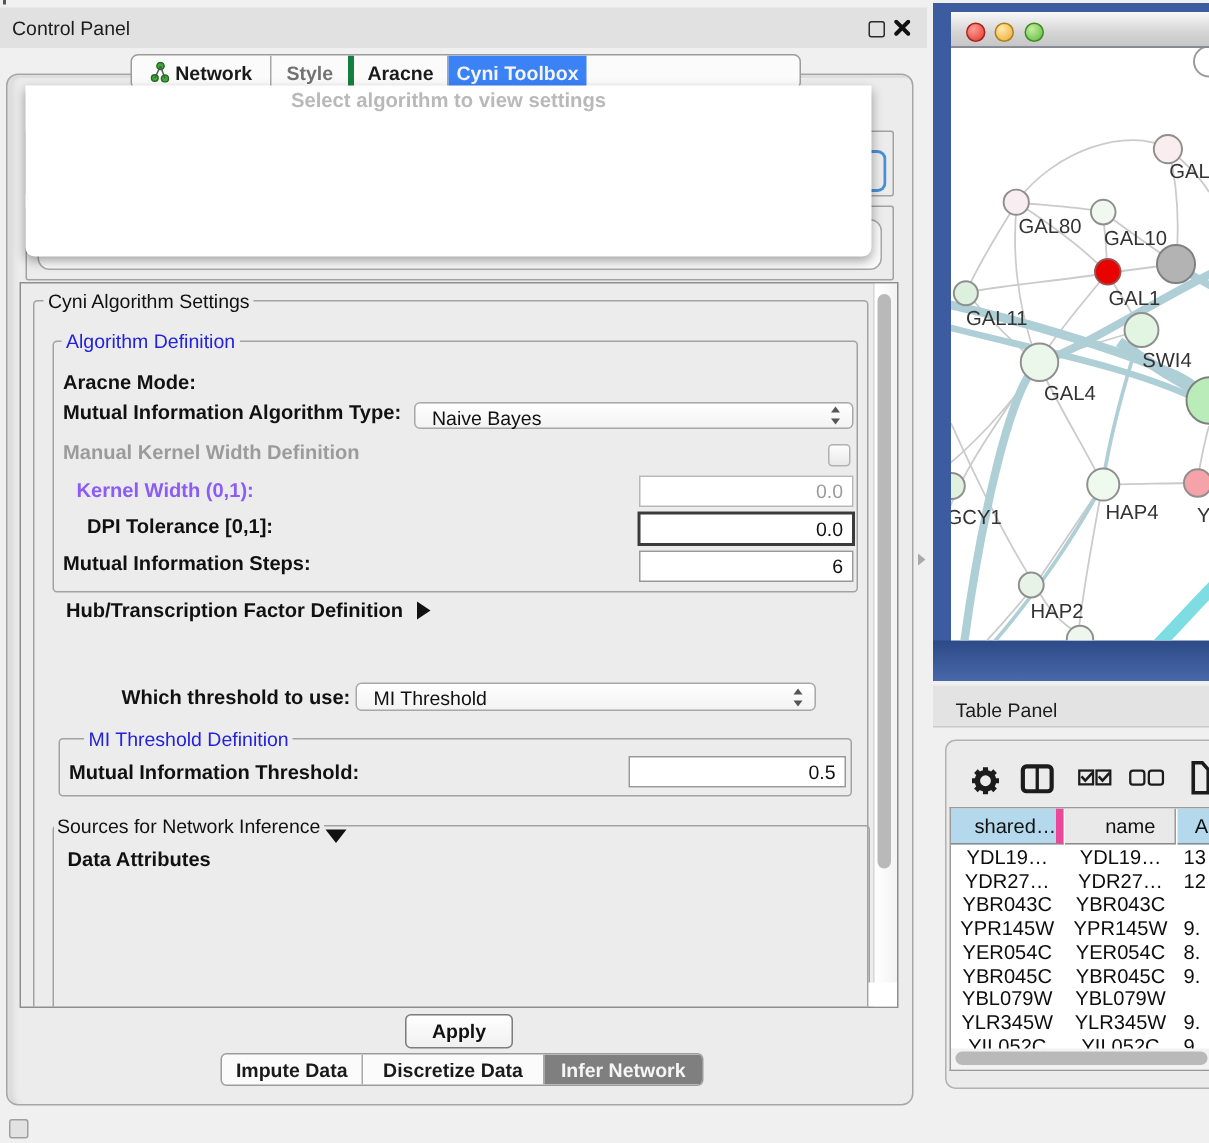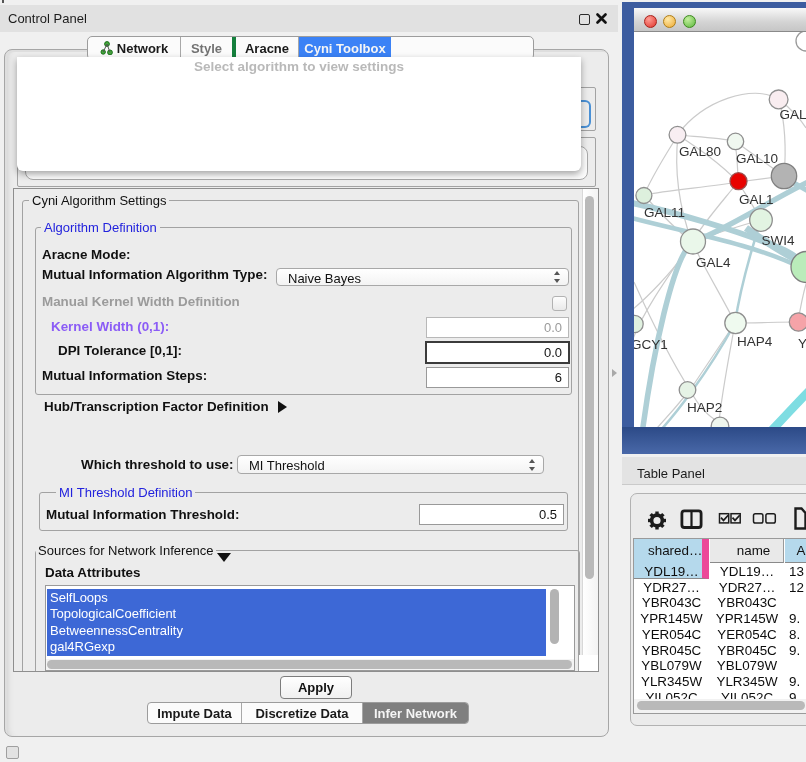--- a/index.html
+++ b/index.html
@@ -94,35 +94,29 @@
   <div class="tf" style="left:405px;top:315px;width:143px;height:19px;">
       <span>0.5</span>
     </div>
 
   <div class="grp" style="left:21px;top:361px;width:543px;height:130px;">
     <span class="gt" style="left:0px;padding:0 2px;color:#111;">Sources for Network Inference</span>
   </div>
   <div class="abs" style="left:203px;top:364px;width:0;height:0;border-left:7px solid transparent;border-right:7px solid transparent;border-top:9px solid #111;"></div>
   <div class="lbl" style="left:31px;top:376px;">Data Attributes</div>
 
-  <div class="abs" style="left:31px;top:396px;width:528px;height:84px;border:1px solid #9a9a9a;background:#ffffff;">
-    <div class="abs" style="left:1px;top:2.5px;width:499px;height:67px;background:#3d68d6;color:#fff;font-size:13px;line-height:16.6px;padding:1px 0 0 3px;box-sizing:border-box;">SelfLoops<br>TopologicalCoefficient<br>BetweennessCentrality<br>gal4RGexp</div>
-    <div class="abs" style="left:504px;top:3px;width:9px;height:55px;background:#b3b3b3;border-radius:5px;"></div>
-    <div class="abs" style="left:0;bottom:0;width:528px;height:11px;background:#f4f4f4;"></div>
-    <div class="abs" style="left:1px;bottom:1.5px;width:525px;height:8.5px;background:#b9b9b9;border-radius:5px;"></div>
-  </div>
 
   <div class="abs" style="left:568px;top:0;width:16px;height:482px;background:linear-gradient(90deg,#ffffff,#f2f2f2);border-left:1px solid #d8d8d8;"></div>
   <div class="abs" style="left:571px;top:7px;width:9px;height:383px;background:#b9b9b9;border-radius:5px;"></div>
   <div class="abs" style="left:565px;top:466px;width:19px;height:16px;background:#ffffff;"></div>
 </div>
 
 <div class="abs" style="left:612px;top:369px;width:0;height:0;border-top:4px solid transparent;border-bottom:4px solid transparent;border-left:5px solid #a9a9a9;"></div>
 
-<div class="abs" style="left:280px;top:676px;width:70px;height:21px;border:1px solid #7d7d7d;border-radius:4px;background:linear-gradient(#ffffff,#f0f0f0);font-size:13px;font-weight:bold;color:#111;text-align:center;line-height:21px;">Apply</div>
+<div class="abs" style="left:270px;top:676px;width:70px;height:21px;border:1px solid #7d7d7d;border-radius:4px;background:linear-gradient(#ffffff,#f0f0f0);font-size:13px;font-weight:bold;color:#111;text-align:center;line-height:21px;">Apply</div>
 
 <div class="abs" style="left:147px;top:702px;width:320px;height:20px;border:1px solid #9c9c9c;border-radius:4px;background:#fbfbfb;overflow:hidden;display:flex;">
   <div style="width:93px;border-right:1px solid #a8a8a8;display:flex;align-items:center;justify-content:center;font-size:13px;font-weight:bold;color:#1a1a1a;">Impute Data</div>
   <div style="width:120px;border-right:1px solid #a8a8a8;display:flex;align-items:center;justify-content:center;font-size:13px;font-weight:bold;color:#1a1a1a;">Discretize Data</div>
   <div style="flex:1;background:#7f7f7f;display:flex;align-items:center;justify-content:center;font-size:13px;font-weight:bold;color:#f5f5f5;">Infer Network</div>
 </div>
 
 <div class="abs" style="left:6px;top:746px;width:11px;height:11px;border:1px solid #9f9f9f;border-radius:2px;background:#e2e2e2;"></div>
 
 <div class="abs" style="left:17px;top:57px;width:564px;height:114px;background:#ffffff;border-radius:0 0 6px 6px;box-shadow:0 3px 7px rgba(0,0,0,0.35);z-index:30;">
@@ -233,21 +227,21 @@
       <rect x="87" y="8.7" width="9.2" height="9.2"></rect>
     <path d="M77 12.6 L79.5 15.4 L84.2 10.2" stroke-width="1.7"></path>
       <path d="M88.5 12.6 L91 15.4 L95.7 10.2" stroke-width="1.7"></path>
     <rect x="109.5" y="8.7" width="9.4" height="9.4" rx="1.8"></rect>
       <rect x="121.9" y="8.7" width="9.4" height="9.4" rx="1.8"></rect>
   </g>
   <path d="M151.5 3.5 L157.5 3.5 L161.5 8 L161.5 23.5 L151.5 23.5 Z" fill="none" stroke="#1c1c1c" stroke-width="2.4"></path>
 </svg>
 
 <div class="abs" style="left:633px;top:538px;width:173px;height:174px;border:1px solid #9a9a9a;border-right:none;background:#ffffff;overflow:hidden;font-size:13.4px;">
-  <div class="abs" style="left:0;top:0;width:75px;height:40px;background:#b5d9ec;border-right:7px solid #ec4899;border-bottom:1px solid #8a8a8a;text-align:right;line-height:24px;color:#111;padding-left:14px;box-sizing:border-box;">shared…</div>
+  <div class="abs" style="left:0;top:0;width:75px;height:24px;background:#b5d9ec;border-right:5px solid #ec4899;border-bottom:1px solid #8a8a8a;text-align:right;line-height:24px;color:#111;padding-left:14px;box-sizing:border-box;">shared…</div>
   <div class="abs" style="left:76px;top:0;width:74px;height:24px;background:#e9e9e9;border-right:1px solid #9a9a9a;border-bottom:1px solid #8a8a8a;text-align:center;line-height:24px;color:#111;padding-left:14px;box-sizing:border-box;">name</div>
   <div class="abs" style="left:151px;top:0;width:22px;height:24px;background:#b5d9ec;border-bottom:1px solid #8a8a8a;text-align:center;line-height:24px;color:#111;padding-left:10px;box-sizing:border-box;">A</div>
   <div class="abs" style="left:0;top:25px;width:75px;text-align:center;line-height:15.7px;color:#0d0d0d;">YDL19…<br>YDR27…<br>YBR043C<br>YPR145W<br>YER054C<br>YBR045C<br>YBL079W<br>YLR345W<br>YIL052C</div>
   <div class="abs" style="left:76px;top:25px;width:74px;text-align:center;line-height:15.7px;color:#0d0d0d;">YDL19…<br>YDR27…<br>YBR043C<br>YPR145W<br>YER054C<br>YBR045C<br>YBL079W<br>YLR345W<br>YIL052C</div>
   <div class="abs" style="left:155px;top:25px;width:20px;text-align:left;line-height:15.7px;color:#0d0d0d;">13<br>12<br>&nbsp;<br>9.<br>8.<br>9.<br>&nbsp;<br>9.<br>9.</div>
   <div class="abs" style="left:0;top:160px;width:173px;height:14px;background:#f2f2f2;"></div>
   <div class="abs" style="left:3px;top:162px;width:168px;height:9px;background:#b9b9b9;border-radius:5px;"></div>
 </div>
 
 </body></html>

